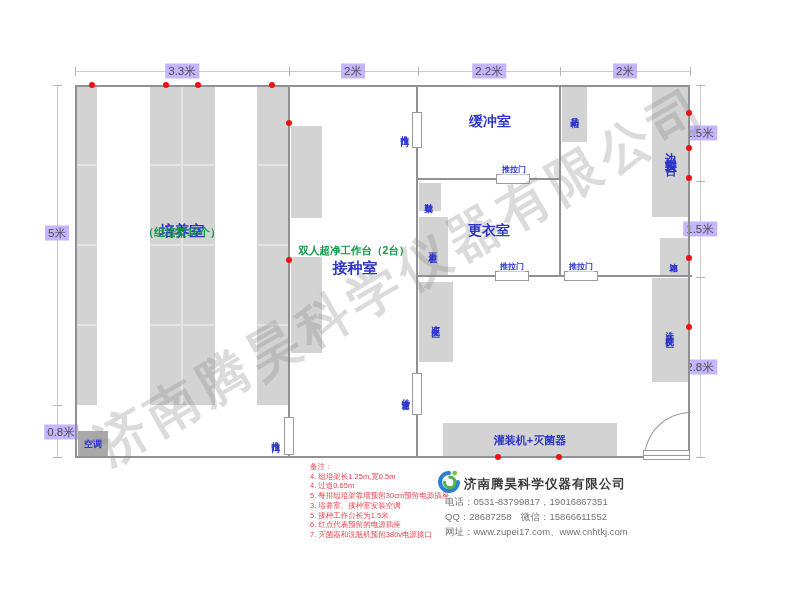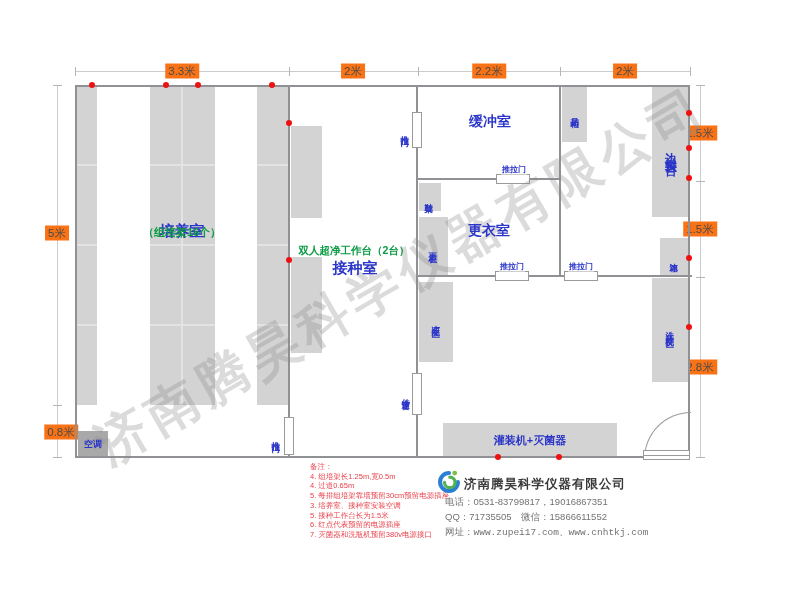--- a/index.html
+++ b/index.html
@@ -25,21 +25,21 @@
   .rack-v{position:absolute;top:0;bottom:0;width:2px;background:#e3e3e3;left:31px;}
   .room-label{position:absolute;z-index:50;color:#2b35c8;font-weight:bold;
     transform:translate(-50%,-50%);white-space:nowrap;font-size:15px;}
   .sub-label{position:absolute;z-index:50;color:#0a9a43;font-weight:bold;
     transform:translate(-50%,-50%);white-space:nowrap;font-size:11px;}
   .equip-label{position:absolute;z-index:50;color:#2b35c8;font-weight:bold;font-size:8.5px;
     transform:translate(-50%,-50%);text-align:center;white-space:nowrap;}
   .door-label{position:absolute;z-index:50;color:#2b35c8;font-weight:bold;font-size:8px;
     transform:translate(-50%,-50%);background:#fff;padding:0 1px;white-space:nowrap;}
   .vtext{writing-mode:vertical-rl;text-orientation:upright;letter-spacing:1px;line-height:1;}
-  .dim-label{position:absolute;z-index:5;color:#4a4a4a;font-size:11.5px;background:#f97316;
+  .dim-label{position:absolute;z-index:5;color:#4a4a4a;font-size:11.5px;background:#c4b5fd;
     padding:0 3px;transform:translate(-50%,-50%);white-space:nowrap;}
   .dimline{position:absolute;background:#cccccc;z-index:2;}
   .tick{position:absolute;background:#b5b5b5;z-index:2;}
   .watermark{position:absolute;left:100px;top:415px;transform:rotate(-30deg);
     transform-origin:0 50%;font-size:52px;font-weight:bold;letter-spacing:6px;
     color:rgba(135,135,135,0.30);z-index:40;white-space:nowrap;}
   .notes{position:absolute;left:310px;top:462px;z-index:50;color:#e8414b;
     font-size:7.5px;line-height:9.7px;white-space:nowrap;}
   .company{position:absolute;left:436px;top:464px;z-index:50;}
   .company-name{position:absolute;left:28px;top:12px;font-size:12.5px;font-weight:bold;
@@ -179,15 +179,15 @@
 <div class="company">
   <span style="position:absolute;left:0;top:5px;">
     <svg width="26" height="26" viewBox="0 0 32 32">
       <path d="M16 5 a11 11 0 1 0 11 11" stroke="#2a7fd4" stroke-width="5" fill="none" stroke-linecap="round"></path>
       <path d="M17 10 a6.5 6.5 0 1 1 -6.5 6.5" stroke="#52b153" stroke-width="4" fill="none" stroke-linecap="round"></path>
       <circle cx="23" cy="5" r="3" fill="#7cc142"></circle>
     </svg>
   </span>
   <div class="company-name">济南腾昊科学仪器有限公司</div>
   <div class="company-line" style="top:32px;">电话：0531-83799817，19016867351</div>
-  <div class="company-line" style="top:47px;">QQ：71735505　微信：15866611552</div>
-  <div class="company-line" style="top:62px;font-family:Liberation Mono, monospace;">网址：www.zupei17.com、www.cnhtkj.com</div>
+  <div class="company-line" style="top:47px;">QQ：28687258　微信：15866611552</div>
+  <div class="company-line" style="top:62px;">网址：www.zupei17.com、www.cnhtkj.com</div>
 </div>
 
 </body></html>

